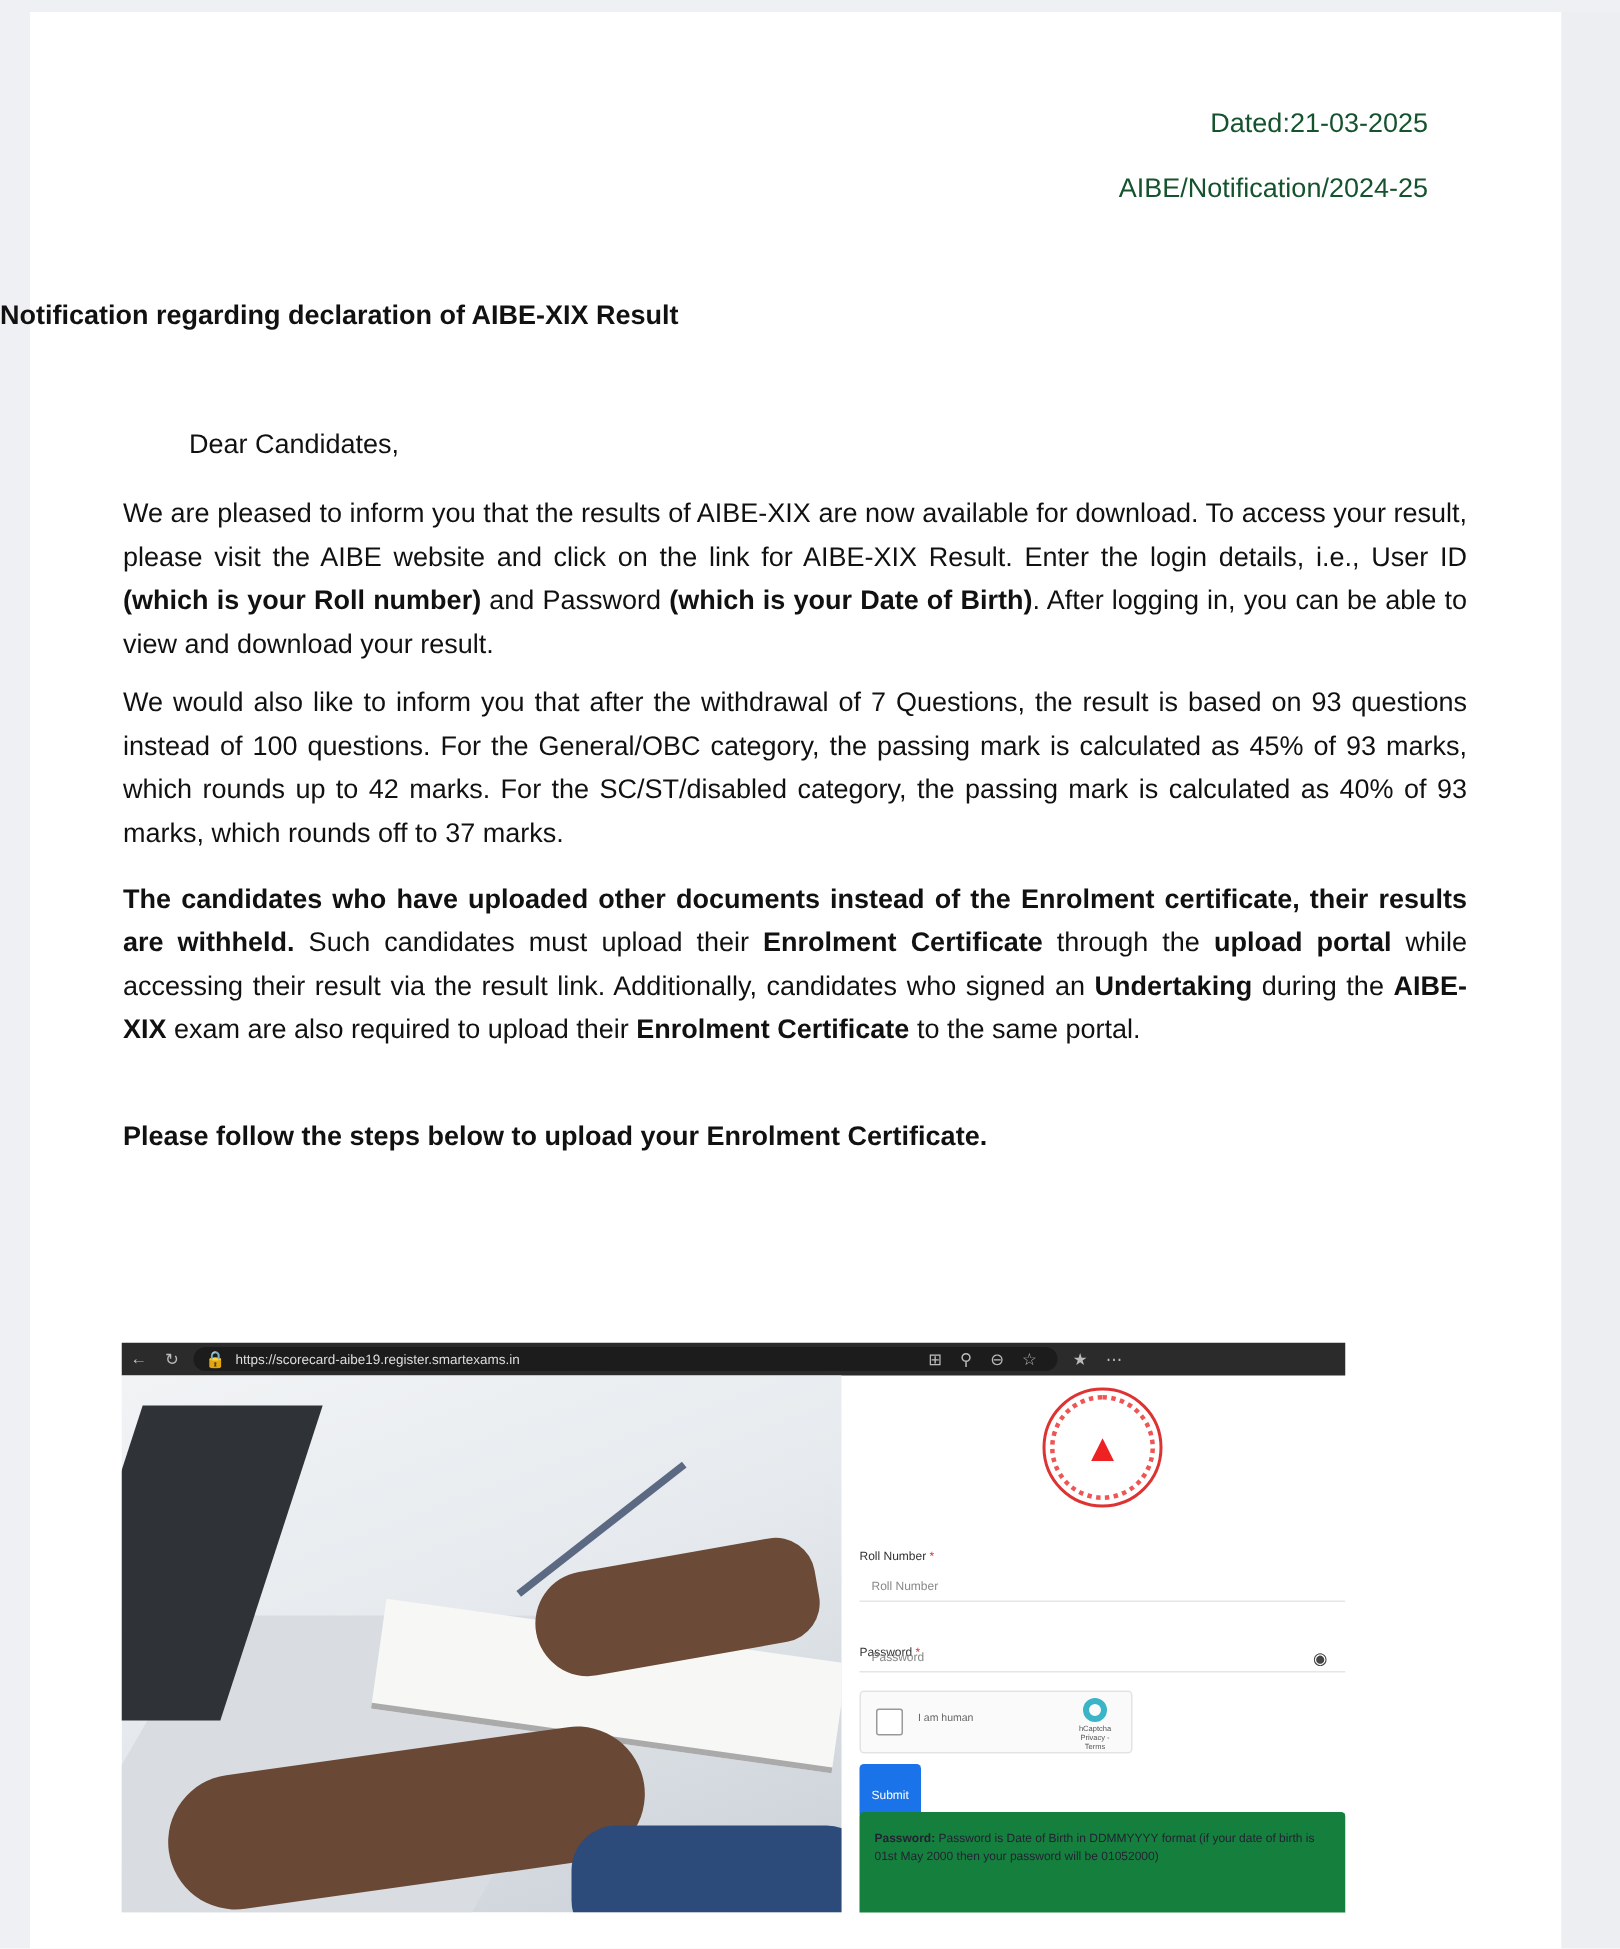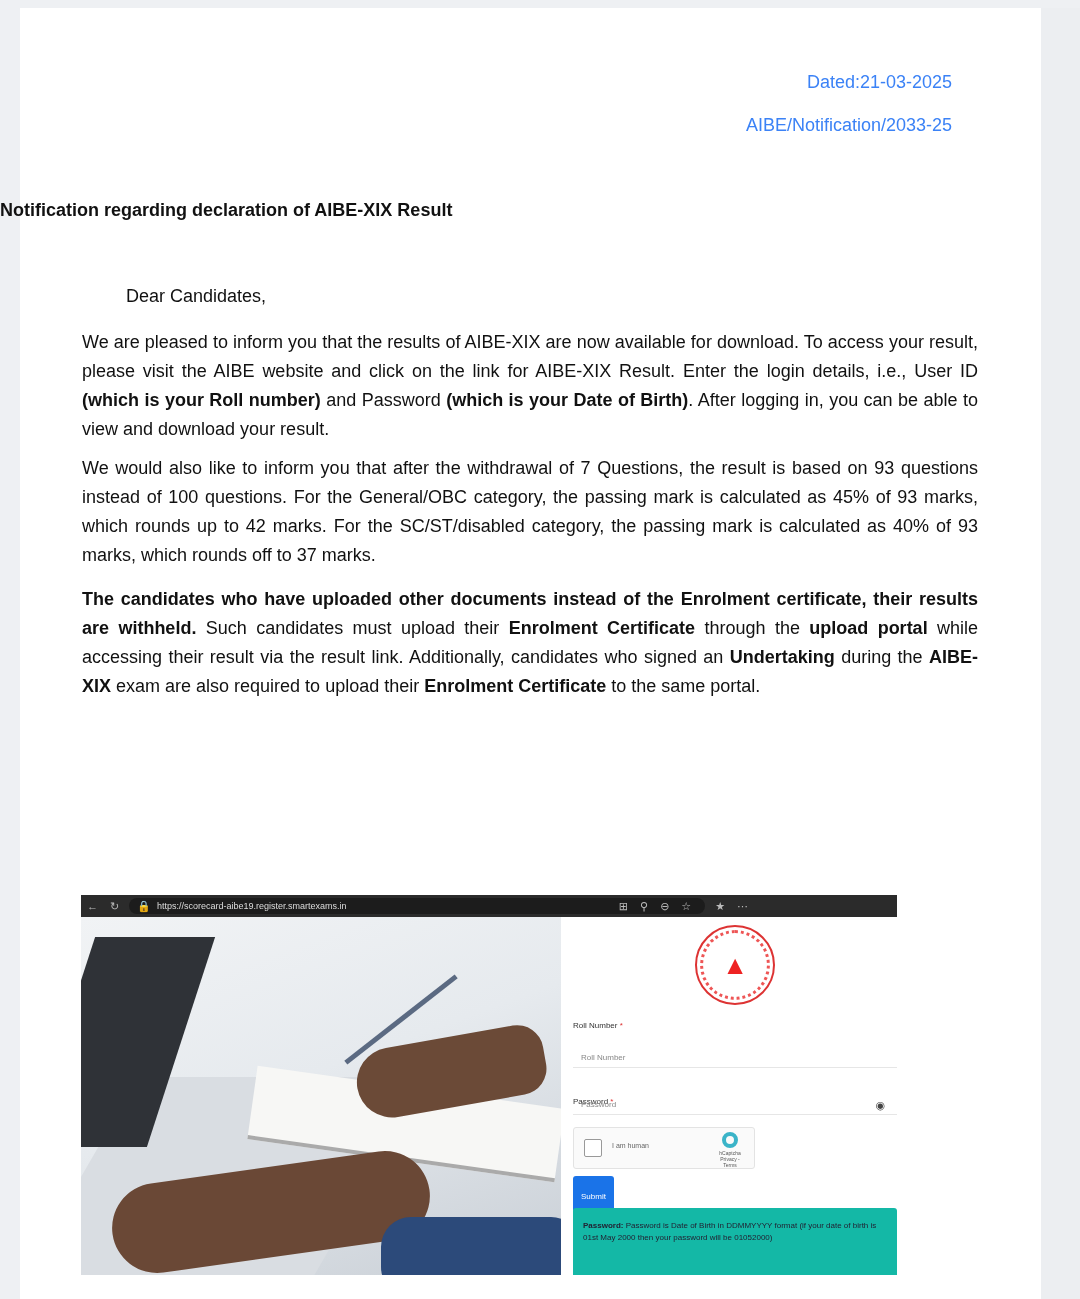--- a/index.html
+++ b/index.html
@@ -1,19 +1,19 @@
 <!DOCTYPE html>
 <html><head>
 <meta charset="utf-8">
 <style>
   html, body { margin:0; padding:0; }
   body { width:1080px; height:1299px; background:#eef0f3; position:relative; overflow:hidden;
          font-family:"Liberation Sans", sans-serif; color:#111; }
   .page { position:absolute; left:20px; top:8px; width:1021px; height:1300px; background:#fff; }
-  .rt { position:absolute; right:89px; font-size:18px; color:#3b82f6; }
+  .rt { position:absolute; right:89px; font-size:18px; color:#14532d; }
   .title { position:absolute; top:192px; left:0; width:1060px; text-align:left; font-weight:bold; font-size:18px; }
   .para { position:absolute; left:62px; width:896px; font-size:18px; line-height:29px; text-align:justify; }
   .para b { font-weight:bold; }
   .shot { position:absolute; left:61px; top:887px; width:816px; height:380px; background:#fff; overflow:hidden; }
   .bar { position:absolute; left:0; top:0; width:816px; height:22px; background:#2b2b2b; display:flex; align-items:center; color:#ddd; font-size:9px; }
   .bar .ic { color:#bbb; margin:0 6px; font-size:11px; }
   .url { background:#1c1c1c; border-radius:10px; height:16px; display:flex; align-items:center; padding:0 8px; width:560px; margin-left:4px; }
   .photo { position:absolute; left:0; top:22px; width:480px; height:358px;
            background:linear-gradient(160deg,#f1f3f5 0%,#e6eaee 45%,#c9cfd6 100%); overflow:hidden; }
   .laptop-screen { position:absolute; left:-20px; top:20px; width:120px; height:210px; background:#2f3237; transform:skewX(-18deg); }
@@ -29,43 +29,44 @@
   .lbl { position:absolute; left:0; font-size:8px; color:#333; }
   .lbl .req { color:#d33; }
   .inp { position:absolute; left:0; width:324px; height:20px; border-bottom:1px solid #e6e6e6; box-sizing:border-box; padding-left:8px; font-size:8px; color:#888; display:flex; align-items:center; }
   .eye { position:absolute; right:12px; top:4px; font-size:11px; color:#444; }
   .captcha { position:absolute; left:0; top:210px; width:180px; height:40px; border:1px solid #e3e3e3; border-radius:3px; background:#fafafa; }
   .captcha .cb { position:absolute; left:10px; top:11px; width:16px; height:16px; border:1px solid #999; border-radius:2px; background:#fff; }
   .captcha .txt { position:absolute; left:38px; top:14px; font-size:7px; color:#666; }
   .captcha .hc { position:absolute; right:10px; top:4px; width:28px; text-align:center; font-size:5px; color:#555; }
   .captcha .hc-logo { width:16px; height:16px; border-radius:50%; border:4px solid #3bb4c8; box-sizing:border-box; margin:0 auto 2px; }
   .submit { position:absolute; left:0; top:259px; height:36px; padding:16px 8px; background:#1a73e8; color:#fff; border:none; border-radius:3px; font-size:8px; font-family:"Liberation Sans", sans-serif; }
-  .info { position:absolute; left:0; top:291px; width:324px; height:70px; background:#14b8a6; border-radius:3px; box-sizing:border-box; padding:12px 10px; font-size:8px; line-height:12px; color:#223; }
+  .info { position:absolute; left:0; top:291px; width:324px; height:70px; background:#15803d; border-radius:3px; box-sizing:border-box; padding:12px 10px; font-size:8px; line-height:12px; color:#223; }
   .scrollbar { position:absolute; left:1041px; top:8px; width:39px; height:1291px; background:#eceef1; }
 </style>
 </head>
 <body>
 
 <div class="page">
   <div class="rt" style="top:64px;">Dated:21-03-2025</div>
-  <div class="rt" style="top:107px;">AIBE/Notification/2033-25</div>
+  <div class="rt" style="top:107px;">AIBE/Notification/2024-25</div>
   <div class="title" style="left:-20px;">Notification regarding declaration of AIBE-XIX Result</div>
 
   <div class="para" style="top:274px;margin-left:44px;">Dear Candidates,</div>
 
   <div class="para" style="top:320px;">
     <span>We are pleased to inform you that the results of AIBE-XIX are now available for download. To access your result, please visit the AIBE website and click on the link for AIBE-XIX Result. Enter the login details, i.e., User ID </span><b>(which is your Roll number)</b><span> and Password </span><b>(which is your Date of Birth)</b><span>. After logging in, you can be able to view and download your result.</span>
   </div>
 
   <div class="para" style="top:446px;">We would also like to inform you that after the withdrawal of 7 Questions, the result is based on 93 questions instead of 100 questions. For the General/OBC category, the passing mark is calculated as 45% of 93 marks, which rounds up to 42 marks. For the SC/ST/disabled category, the passing mark is calculated as 40% of 93 marks, which rounds off to 37 marks.</div>
 
   <div class="para" style="top:577px;">
     <b>The candidates who have uploaded other documents instead of the Enrolment certificate, their results are withheld.</b><span> Such candidates must upload their </span><b>Enrolment Certificate</b><span> through the </span><b>upload portal</b><span> while accessing their result via the result link. Additionally, candidates who signed an </span><b>Undertaking</b><span> during the </span><b>AIBE-XIX</b><span> exam are also required to upload their </span><b>Enrolment Certificate</b><span> to the same portal.</span>
   </div>
 
+  <div class="para" style="top:735px; font-weight:bold;">Please follow the steps below to upload your Enrolment Certificate.</div>
 
 
   <div class="shot">
     <div class="bar">
       <span class="ic">←</span>
       <span class="ic">↻</span>
       <div class="url">
         <span class="ic" style="margin:0 6px 0 0;">🔒</span>
         <span>https://scorecard-aibe19.register.smartexams.in</span>
         <span style="flex:1"></span>
@@ -85,21 +86,21 @@
       <div class="pen"></div>
       <div class="hand1"></div>
       <div class="hand2"></div>
       <div class="sleeve"></div>
     </div>
 
     <div class="login">
       <div class="logo">
         <div class="logo-inner">▲</div>
       </div>
-      <div class="lbl" style="top:104px;"><span>Roll Number</span> <span class="req">*</span></div>
+      <div class="lbl" style="top:116px;"><span>Roll Number</span> <span class="req">*</span></div>
       <div class="inp" style="top:131px;">Roll Number</div>
       <div class="lbl" style="top:180px;"><span>Password</span> <span class="req">*</span></div>
       <div class="inp" style="top:178px;">
           <span>Password</span>
           <span class="eye">◉</span>
         </div>
       <div class="captcha">
         <div class="cb"></div>
         <div class="txt">I am human</div>
         <div class="hc">

